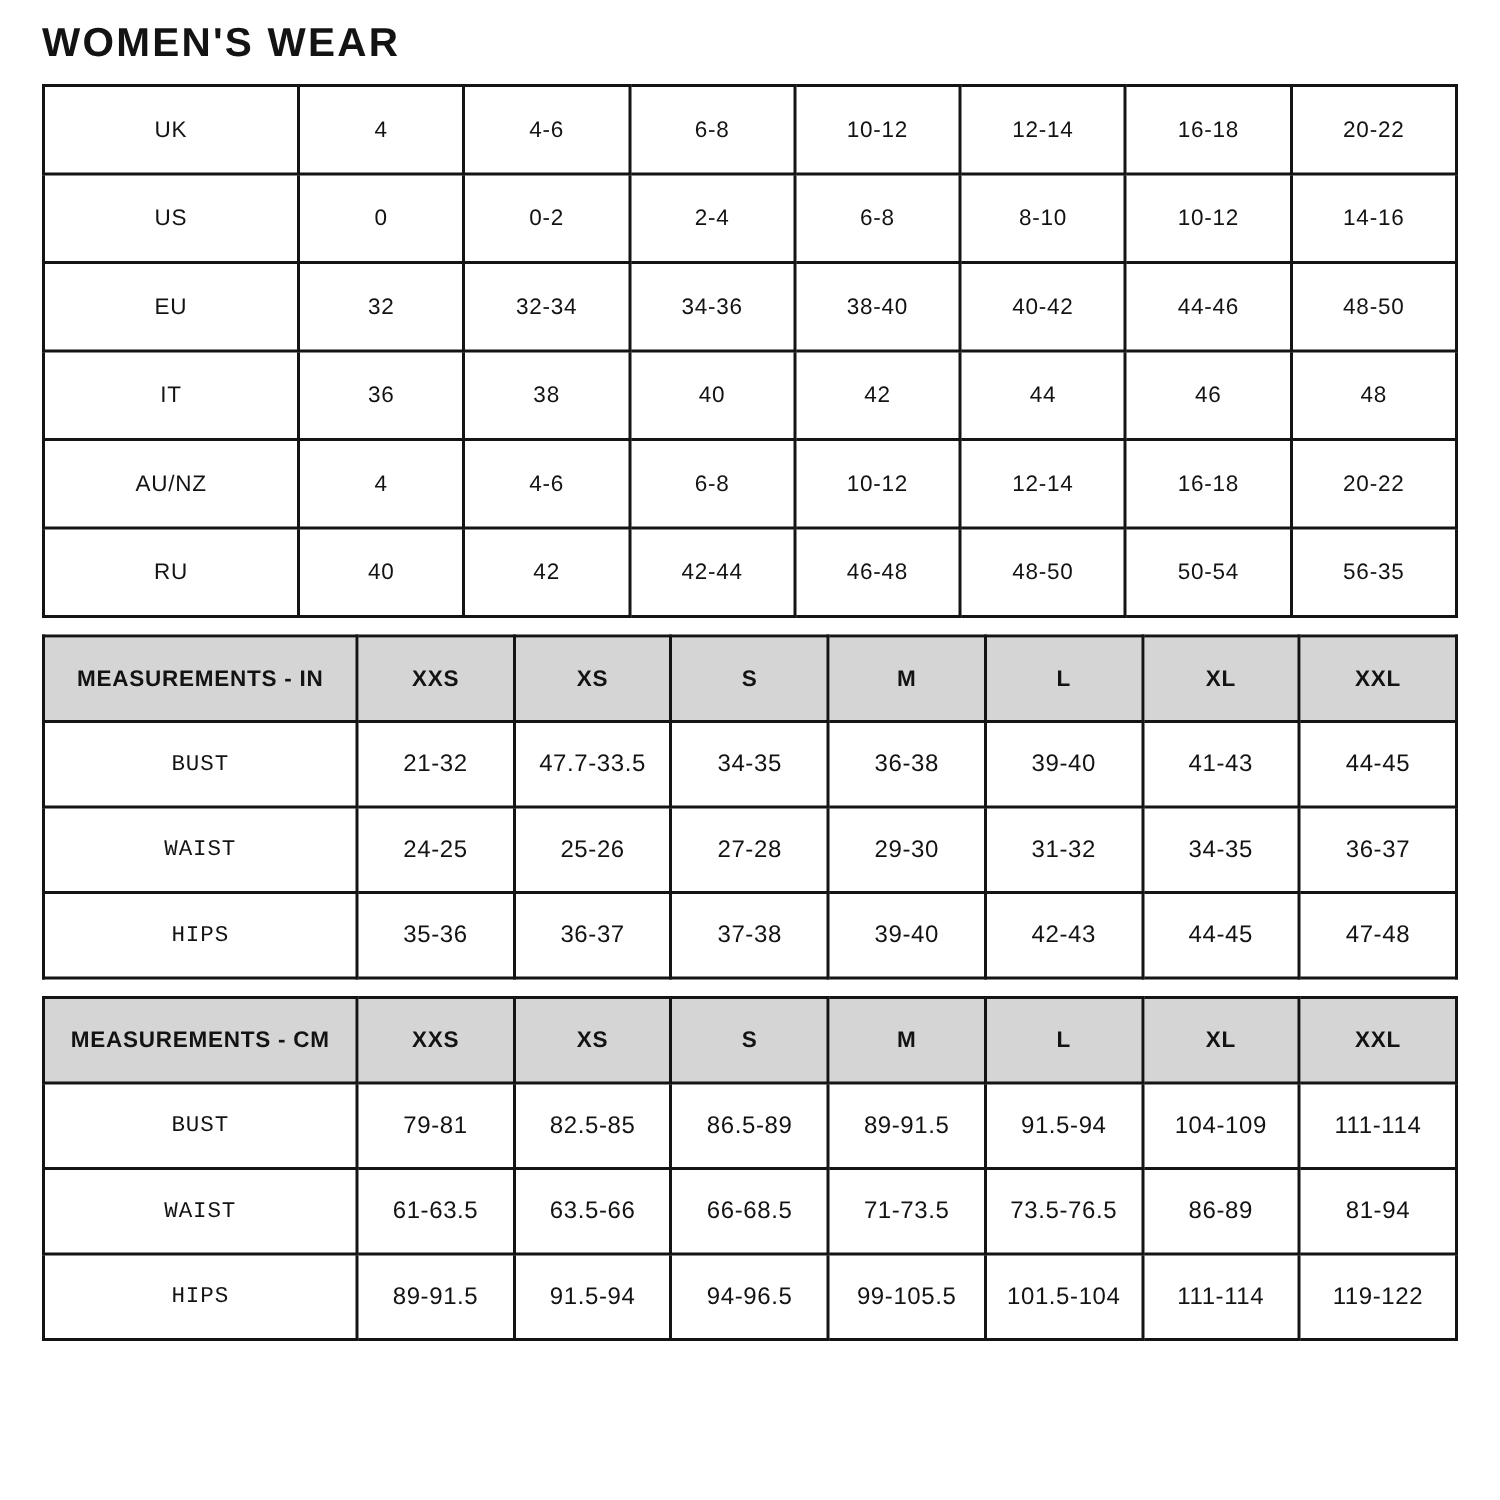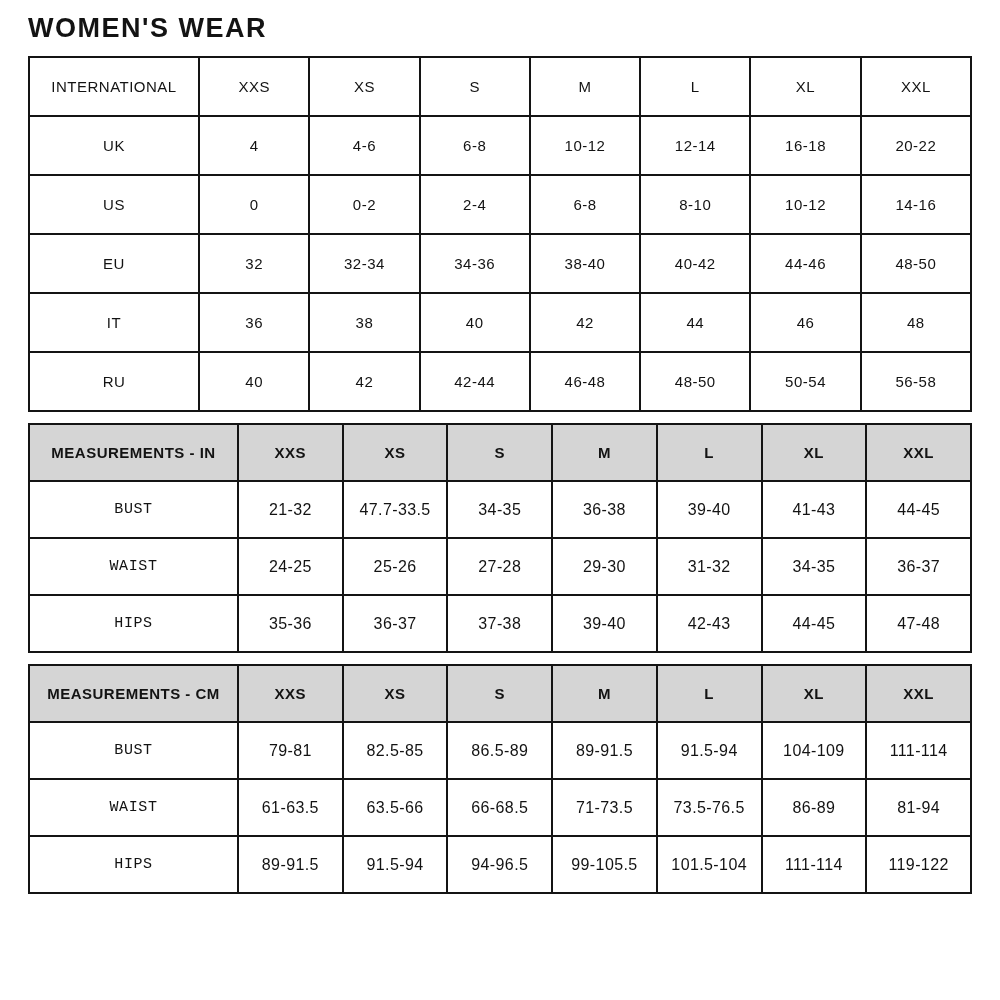--- a/index.html
+++ b/index.html
@@ -80,30 +80,20 @@
 <div class="page">
   <div class="title">WOMEN'S WEAR</div>
 
   <table class="tbl tbl-conv">
     <colgroup>
         <col class="c-label">
         <col class="c-size" span="7">
       </colgroup>
   <tbody>
         <tr>
-          <th class="corner-cell">INTERNATIONAL</th>
-          <th class="sizecol-cell">XXS</th>
-          <th class="sizecol-cell">XS</th>
-          <th class="sizecol-cell">S</th>
-          <th class="sizecol-cell">M</th>
-          <th class="sizecol-cell">L</th>
-          <th class="sizecol-cell">XL</th>
-          <th class="sizecol-cell">XXL</th>
-        </tr>
-        <tr>
           <td class="label-cell">UK</td>
           <td class="value-cell">4</td>
           <td class="value-cell">4-6</td>
           <td class="value-cell">6-8</td>
           <td class="value-cell">10-12</td>
           <td class="value-cell">12-14</td>
           <td class="value-cell">16-18</td>
           <td class="value-cell">20-22</td>
         </tr>
         <tr>
@@ -130,28 +120,38 @@
           <td class="label-cell">IT</td>
           <td class="value-cell">36</td>
           <td class="value-cell">38</td>
           <td class="value-cell">40</td>
           <td class="value-cell">42</td>
           <td class="value-cell">44</td>
           <td class="value-cell">46</td>
           <td class="value-cell">48</td>
         </tr>
         <tr>
+          <td class="label-cell">AU/NZ</td>
+          <td class="value-cell">4</td>
+          <td class="value-cell">4-6</td>
+          <td class="value-cell">6-8</td>
+          <td class="value-cell">10-12</td>
+          <td class="value-cell">12-14</td>
+          <td class="value-cell">16-18</td>
+          <td class="value-cell">20-22</td>
+        </tr>
+        <tr>
           <td class="label-cell">RU</td>
           <td class="value-cell">40</td>
           <td class="value-cell">42</td>
           <td class="value-cell">42-44</td>
           <td class="value-cell">46-48</td>
           <td class="value-cell">48-50</td>
           <td class="value-cell">50-54</td>
-          <td class="value-cell">56-58</td>
+          <td class="value-cell">56-35</td>
         </tr>
       </tbody>
     </table>
 
   <table class="tbl tbl-meas">
     <colgroup>
         <col class="c-label">
         <col class="c-size" span="7">
       </colgroup>
   <tbody>

